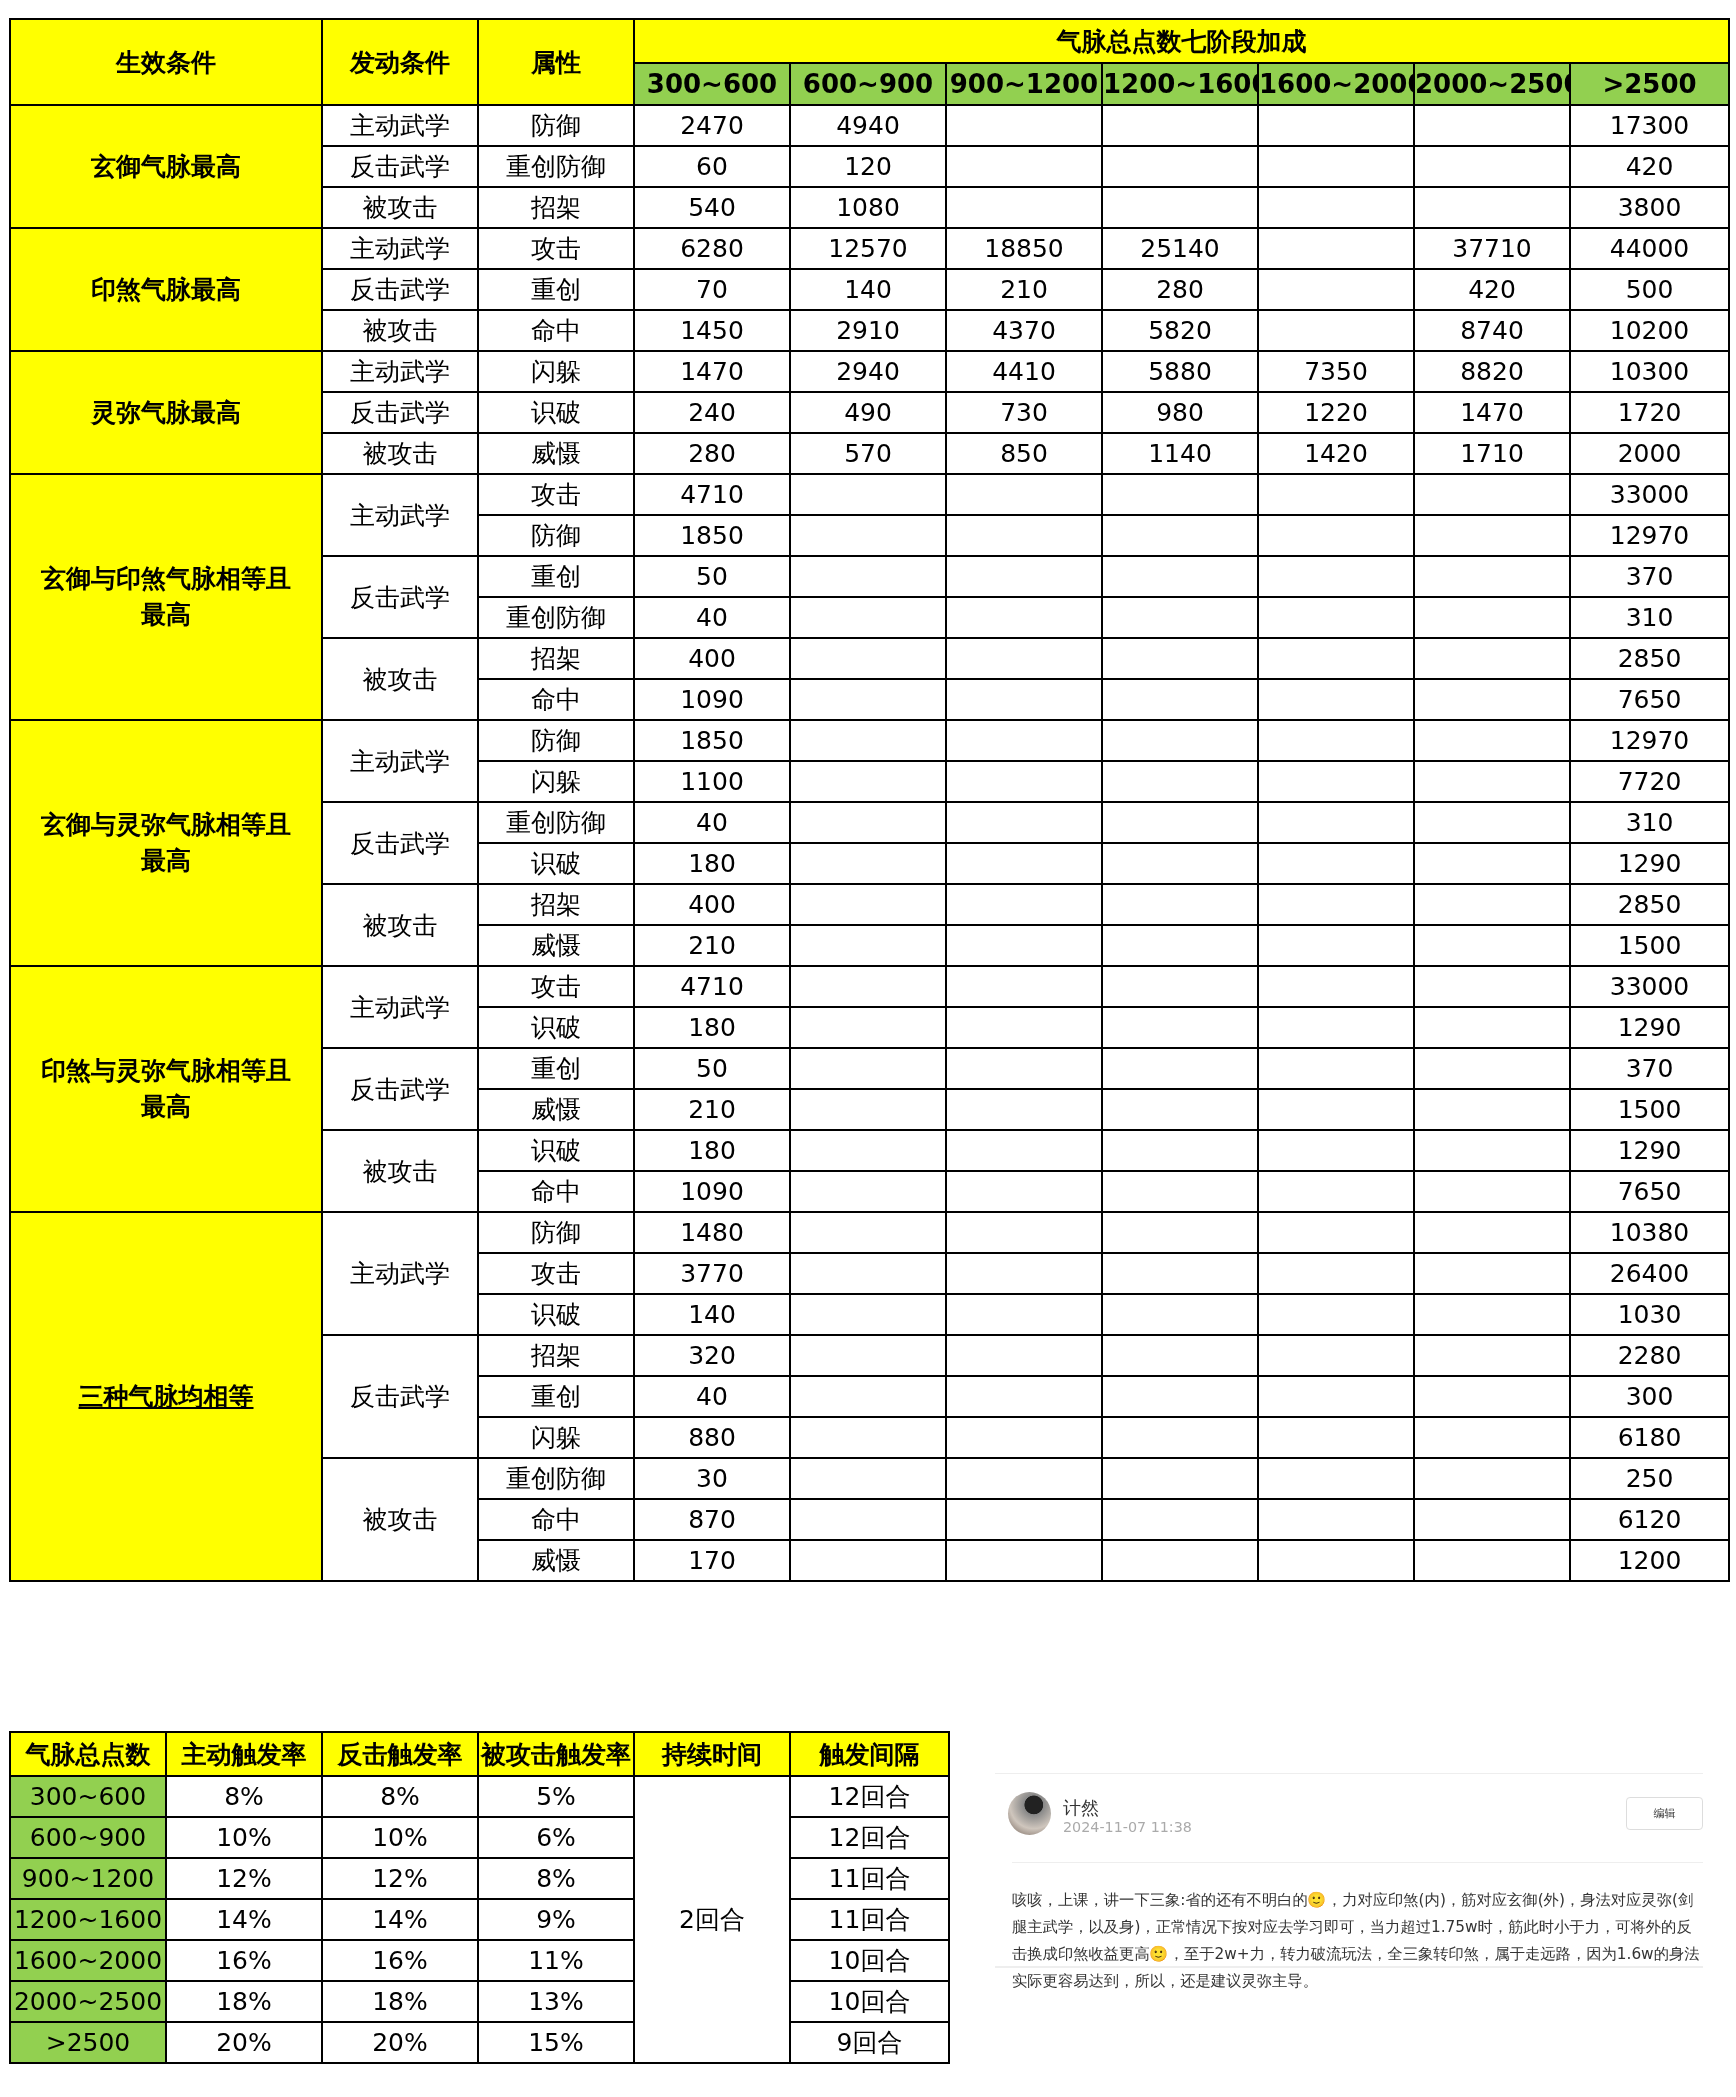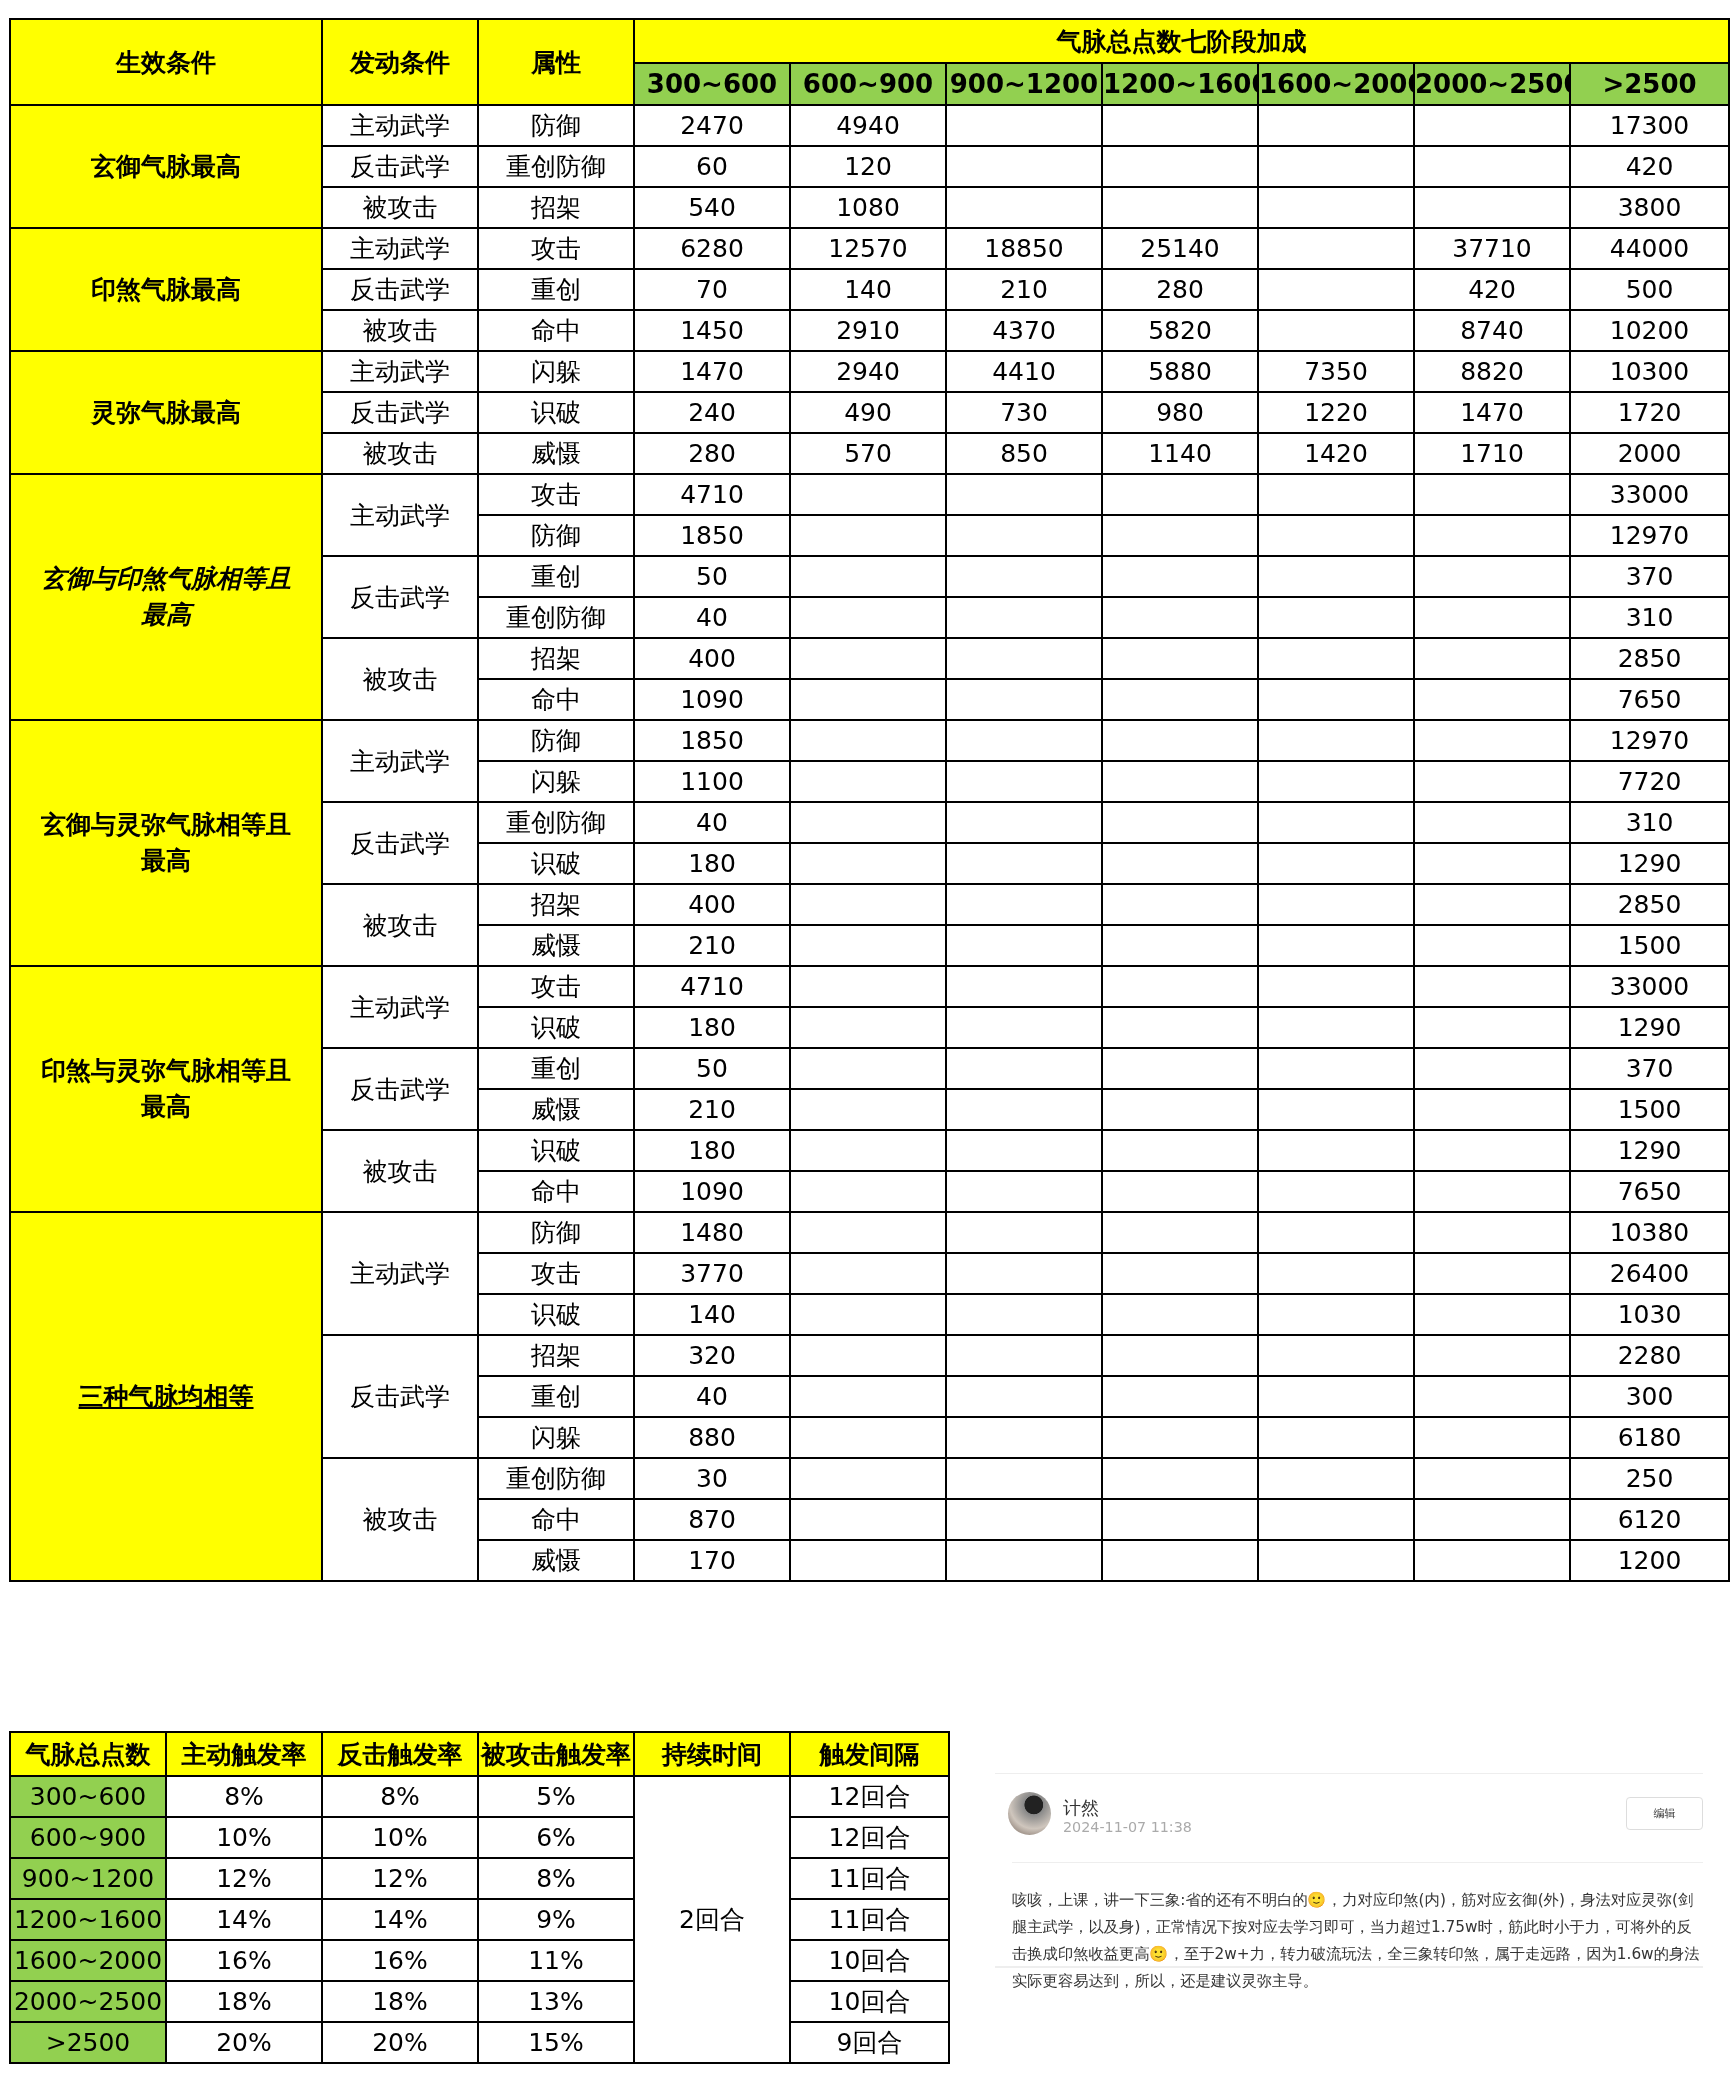--- a/index.html
+++ b/index.html
@@ -153,21 +153,21 @@
         <td>威慑</td>
         <td>280</td>
         <td>570</td>
         <td>850</td>
         <td>1140</td>
         <td>1420</td>
         <td>1710</td>
         <td>2000</td>
       </tr>
       <tr>
-        <td rowspan="6" class="cond" style="padding: 8px 26px; font-style: italic;">玄御与印煞气脉相等且最高</td>
+        <td rowspan="6" class="cond" style="padding: 8px 26px;">玄御与印煞气脉相等且最高</td>
         <td rowspan="2">主动武学</td>
         <td>攻击</td>
         <td>4710</td>
         <td></td>
         <td></td>
         <td></td>
         <td></td>
         <td></td>
         <td>33000</td>
       </tr>

